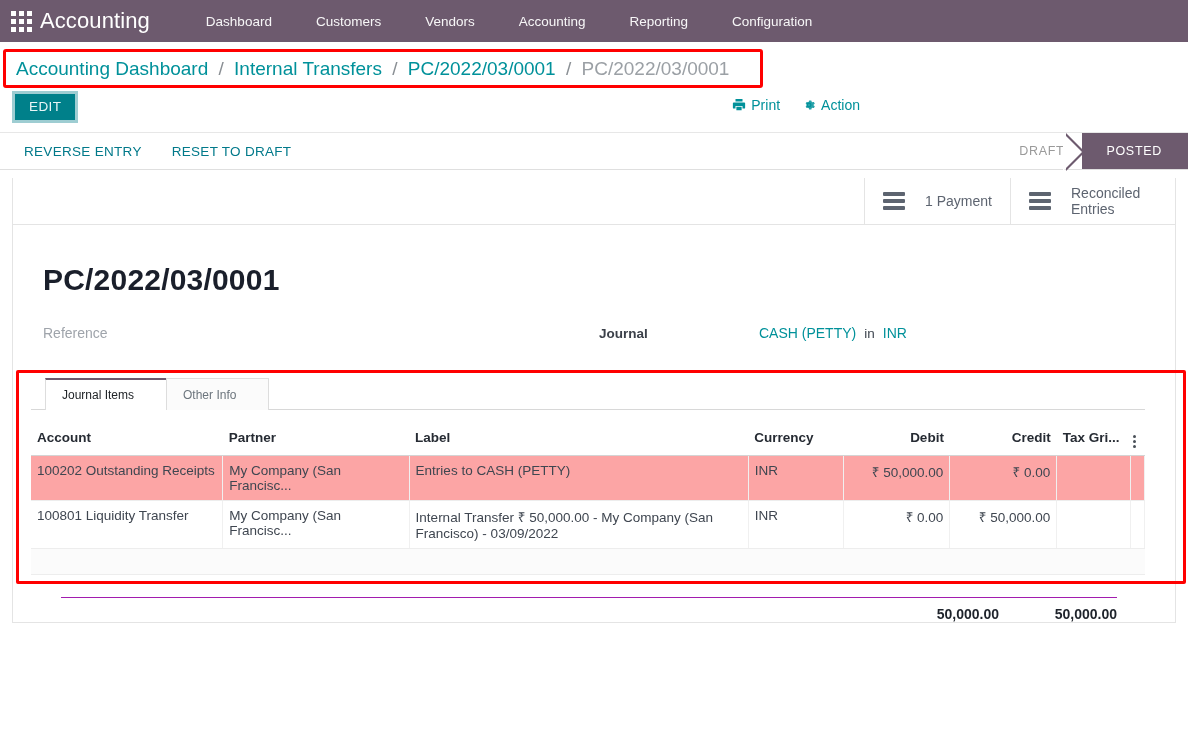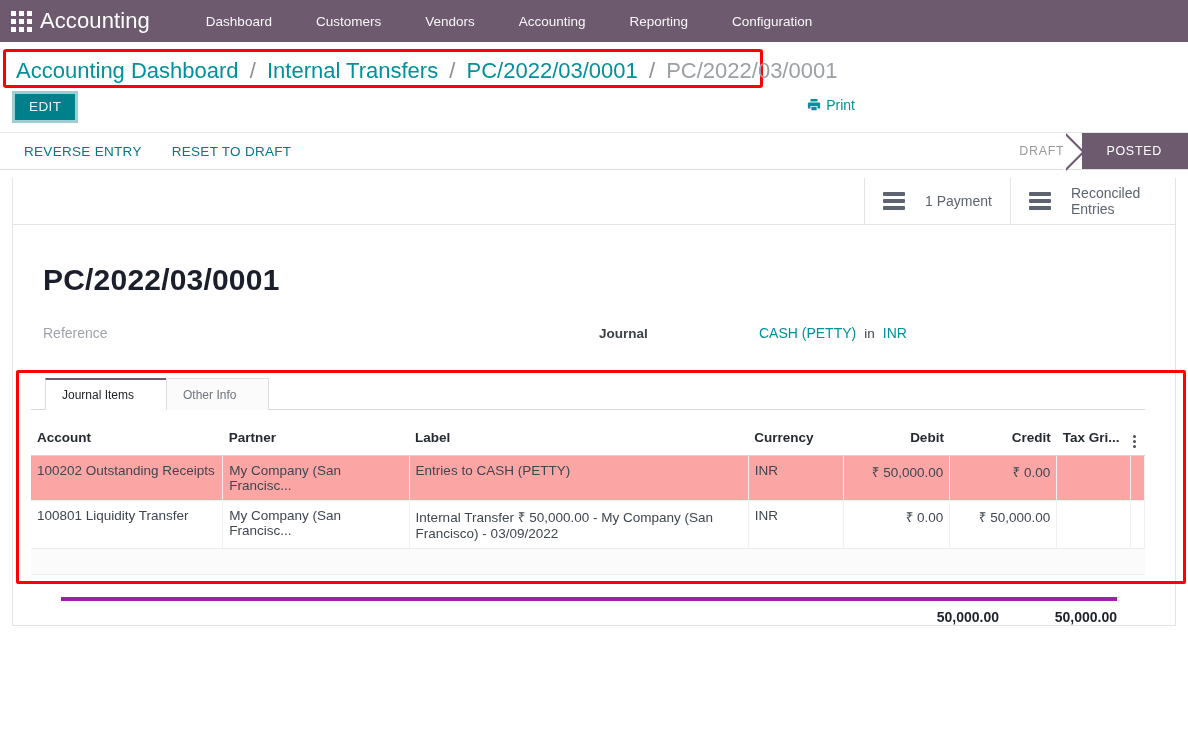--- a/index.html
+++ b/index.html
@@ -62,21 +62,21 @@
     position: absolute;
     left: 3px; top: 7px;
     width: 760px; height: 39px;
     border: 3px solid #ff0000;
     border-radius: 3px;
     pointer-events: none;
   }
   .breadcrumb {
     position: absolute;
     left: 16px; top: 16px;
-    font-size: 22px;
+    font-size: 19px;
     white-space: nowrap;
   }
   .bc-link { color: #00919a; cursor: pointer; }
   .bc-sep { color: #8a8f94; margin: 0 5px; }
   .bc-current { color: #9ba0a5; }
 
   
   .cp-row {
     position: relative;
     height: 44px;
@@ -93,21 +93,20 @@
     letter-spacing: .4px;
     padding: 5px 14px 6px 14px;
     cursor: pointer;
   }
   .cp-right {
     position: absolute;
     right: 328px; top: 9px;
     display: flex;
     align-items: center;
     gap: 22px;
-    flex-direction: column;
   }
   .cp-act {
     color: #00919a;
     font-size: 14px;
     display: flex;
     align-items: center;
     gap: 5px;
     cursor: pointer;
   }
   .cp-act svg { display: block; }
@@ -317,21 +316,21 @@
     padding-left: 2px !important;
     color: #555b63;
     text-align: center;
   }
   .dots-v { display: inline-flex; flex-direction: column; gap: 2px; align-items: center; }
   .dots-v i { width: 3px; height: 3px; background: #4a5058; border-radius: 50%; display: block; }
 
   .totals-row {
     display: flex;
     justify-content: flex-end;
-    border-top: 4px solid #a21caf;
+    border-top: 1px solid #a21caf;
     margin: 22px 28px 0 30px;
     padding-top: 8px;
     font-weight: bold;
     font-size: 14px;
     color: #1e232b;
   }
   .tot-cell { width: 118px; text-align: right; }
 
   .col-account  { width: 197px; }
   .col-partner  { width: 192px; }

